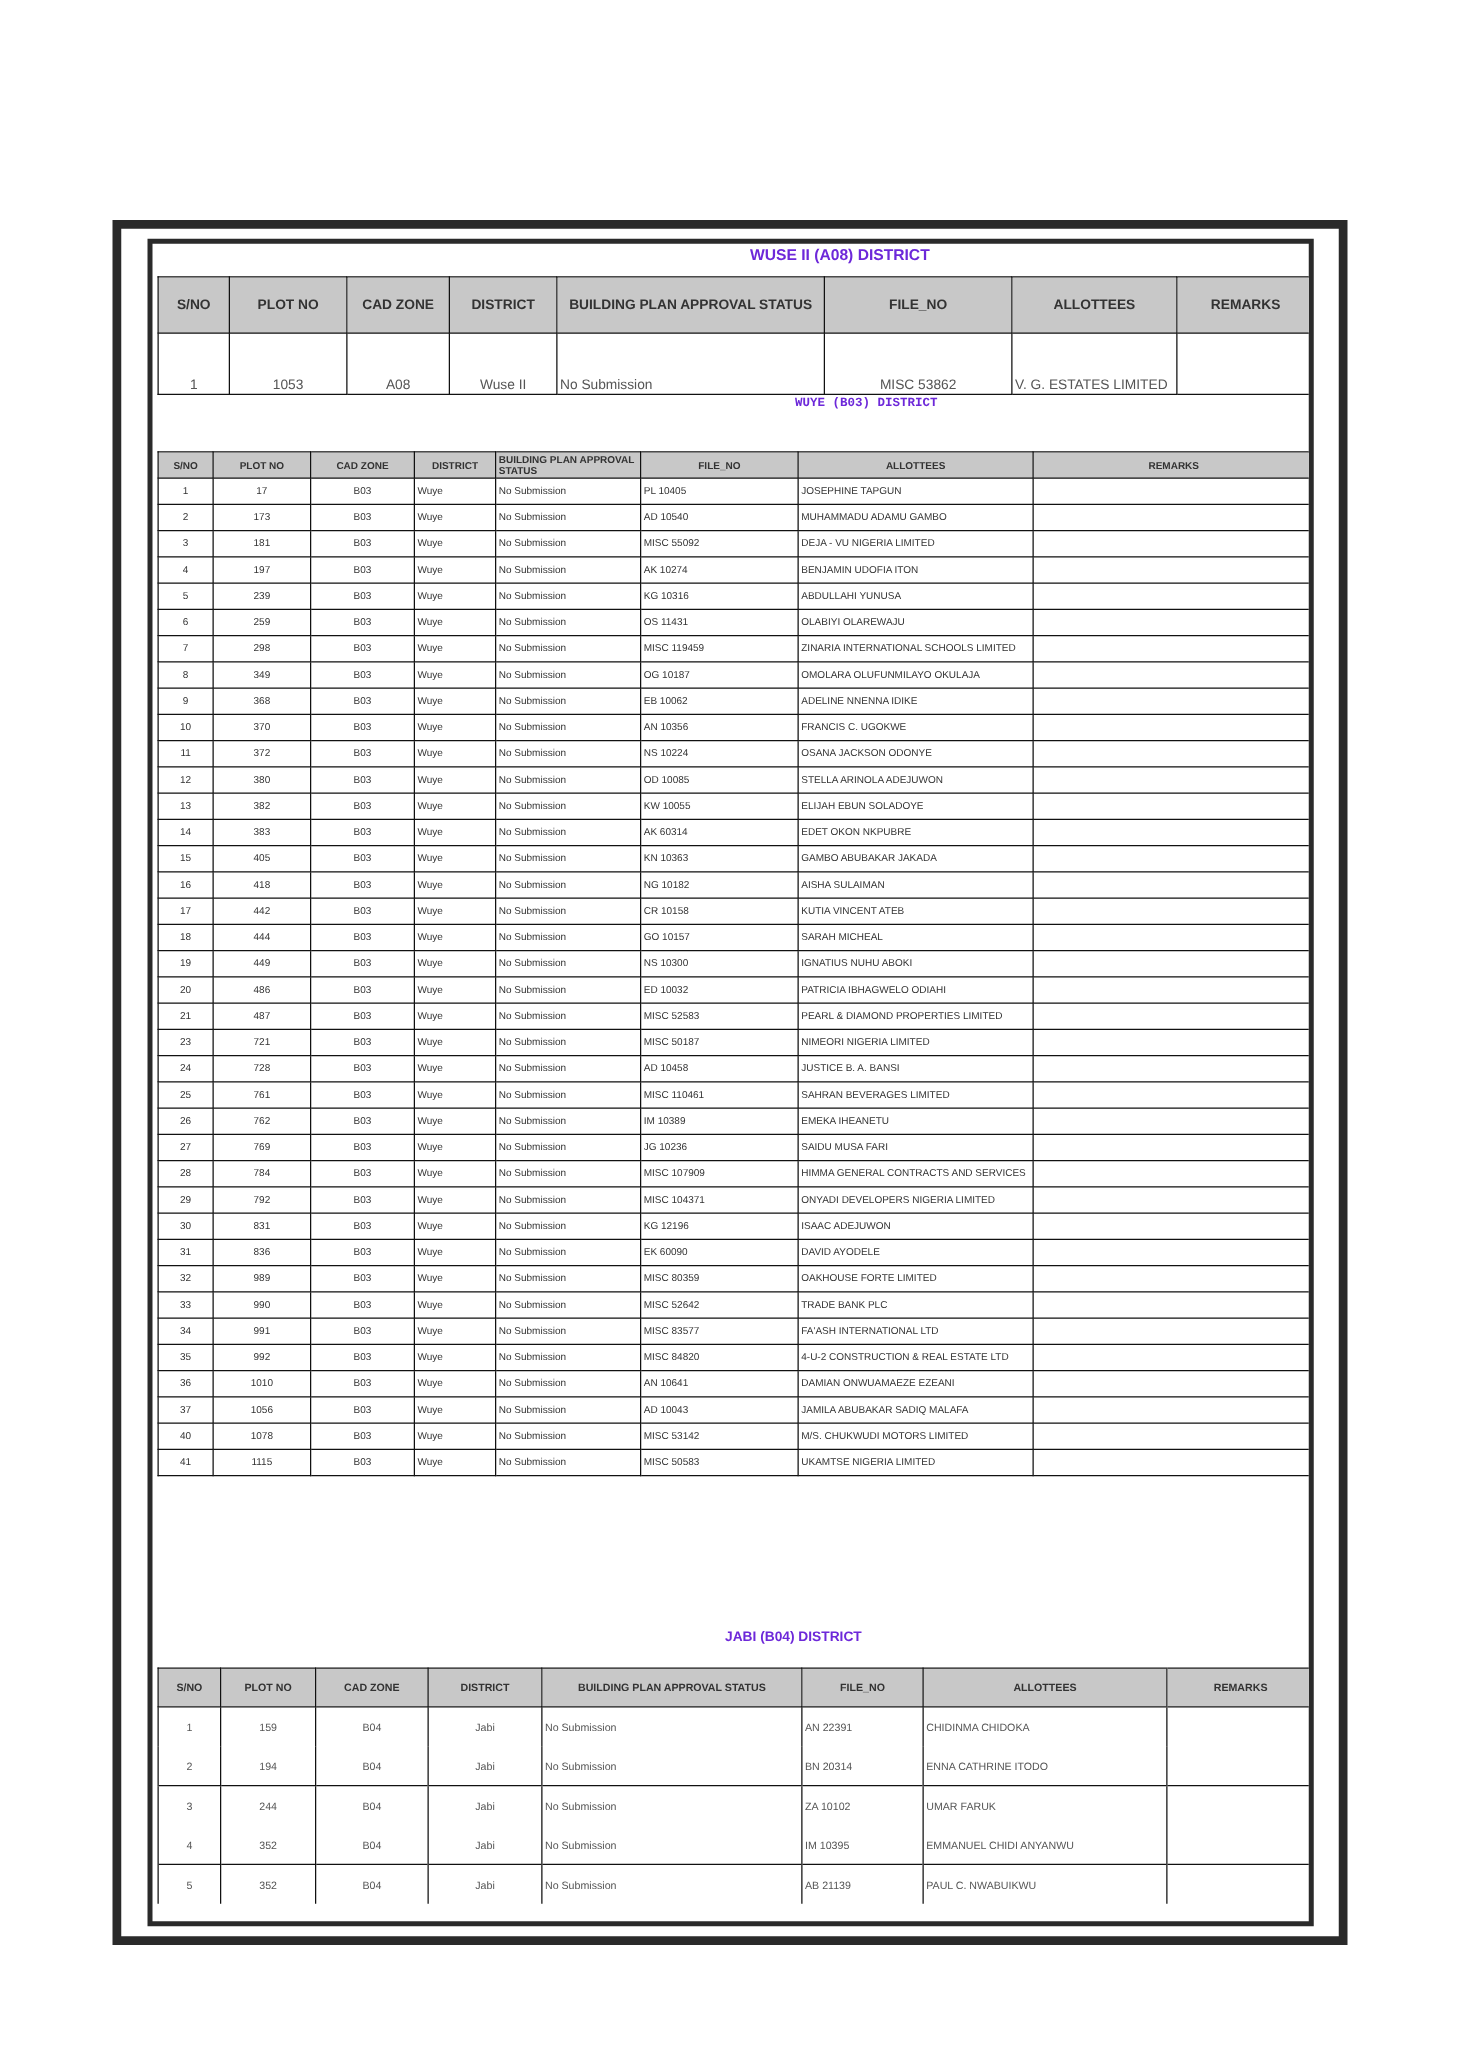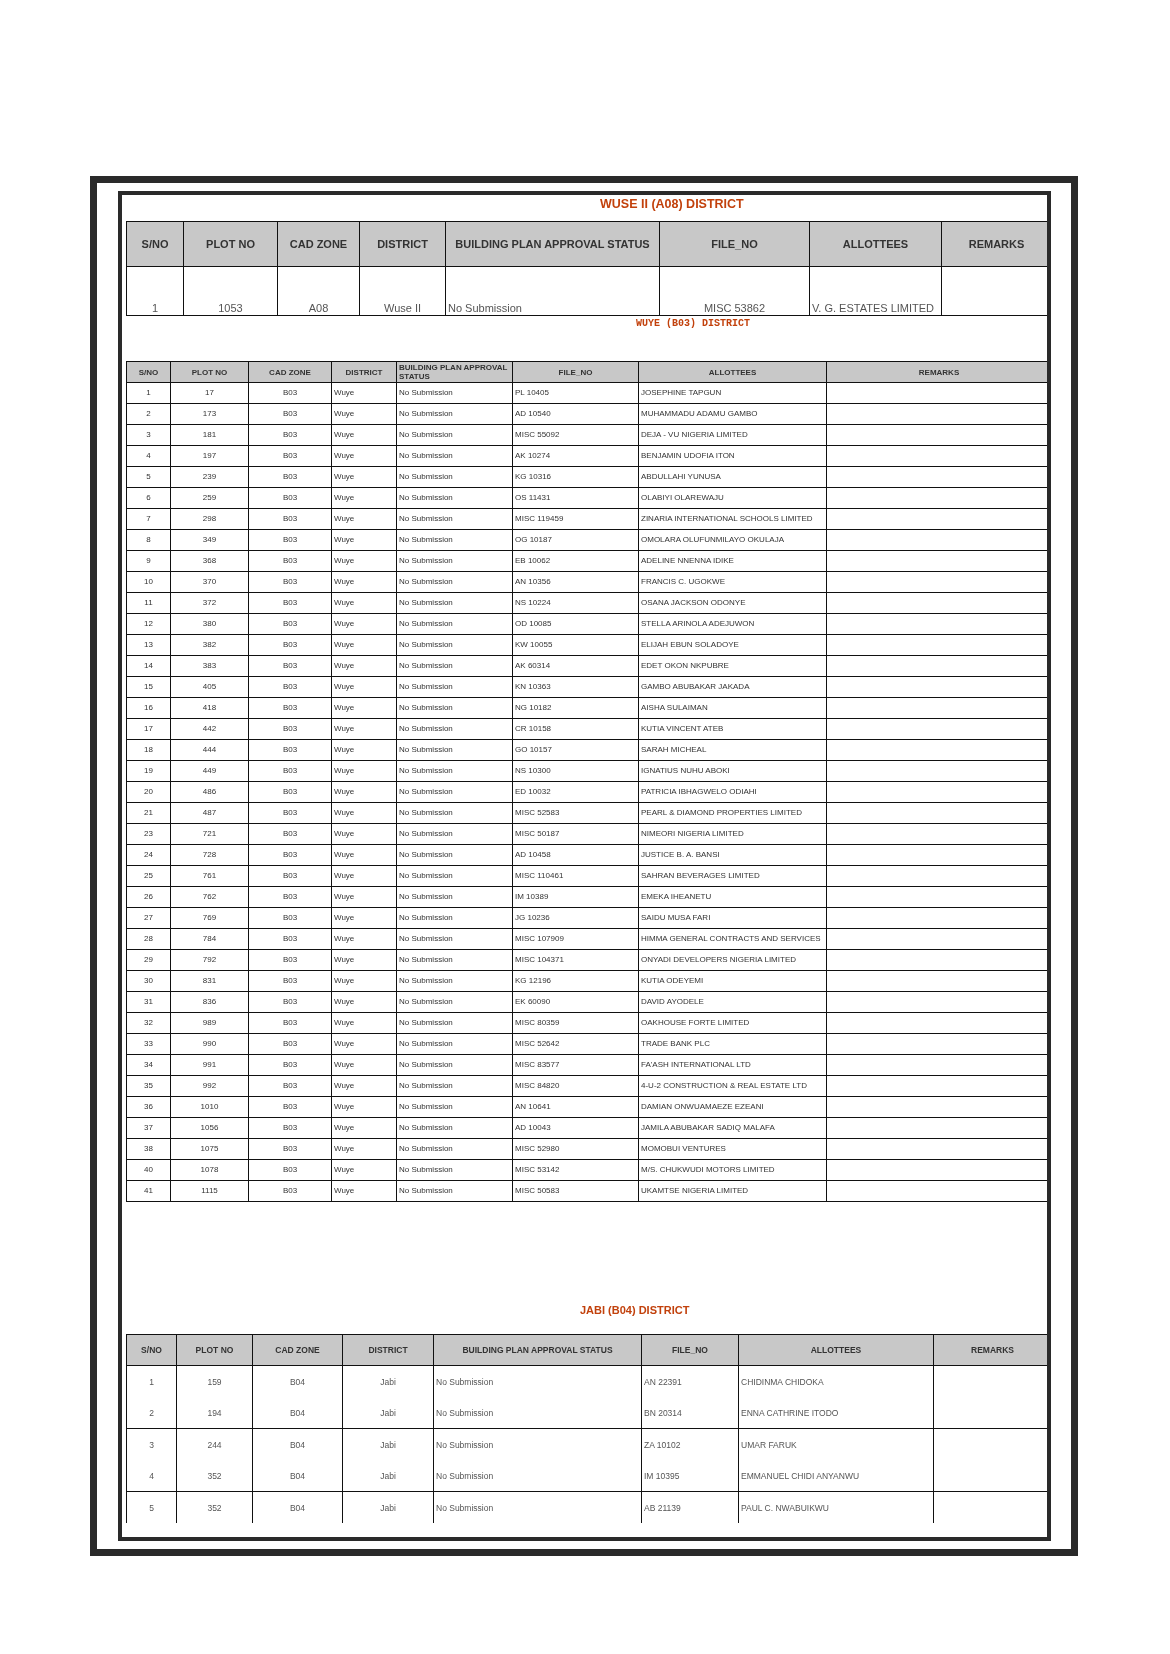--- a/index.html
+++ b/index.html
@@ -2,21 +2,21 @@
 <html><head>
 <meta charset="utf-8">
 <style>
   html, body { margin: 0; padding: 0; background: #ffffff; }
   body { width: 1170px; height: 1654px; position: relative; font-family: "Liberation Sans", sans-serif; color: #222; overflow: hidden; }
   .outer-frame { position: absolute; left: 90px; top: 176px; width: 988px; height: 1380px; border: 7px solid #2a2a2a; box-sizing: border-box; }
   .inner-frame { position: absolute; left: 118px; top: 191px; width: 933px; height: 1350px; border: 4px solid #2a2a2a; border-bottom: 4px solid #2a2a2a; box-sizing: border-box; overflow: hidden; }
   table { border-collapse: collapse; table-layout: fixed; position: absolute; }
   td, th { border: 1.5px solid #111; padding: 0 2px; overflow: hidden; white-space: nowrap; }
   th { background: #c8c8c8; font-weight: bold; color: #333; }
-  .section-title { position: absolute; font-weight: bold; color: #c2410c; white-space: nowrap; }
+  .section-title { position: absolute; font-weight: bold; color: #6d28d9; white-space: nowrap; }
 
   
   #wuse-table { left: 4px; top: 26px; width: 925px; }
   #wuse-table th { height: 44px; font-size: 11px; text-align: center; }
   #wuse-table td { height: 48px; font-size: 11px; color: #555; vertical-align: bottom; padding-bottom: 0; line-height: 14px; }
   #wuse-table td.c { text-align: center; }
 
   
   #wuye-table { left: 4px; top: 166px; width: 925px; }
   #wuye-table th { height: 20px; font-size: 8px; text-align: center; line-height: 9px; }
@@ -380,21 +380,21 @@
           <td>ONYADI DEVELOPERS NIGERIA LIMITED</td>
           <td></td>
         </tr>
         <tr>
           <td class="c">30</td>
           <td class="c">831</td>
           <td class="c">B03</td>
           <td>Wuye</td>
           <td>No Submission</td>
           <td>KG 12196</td>
-          <td>KUTIA  ODEYEMI</td>
+          <td>ISAAC  ADEJUWON</td>
           <td></td>
         </tr>
         <tr>
           <td class="c">31</td>
           <td class="c">836</td>
           <td class="c">B03</td>
           <td>Wuye</td>
           <td>No Submission</td>
           <td>EK 60090</td>
           <td>DAVID  AYODELE</td>
@@ -451,30 +451,20 @@
           <td></td>
         </tr>
         <tr>
           <td class="c">37</td>
           <td class="c">1056</td>
           <td class="c">B03</td>
           <td>Wuye</td>
           <td>No Submission</td>
           <td>AD 10043</td>
           <td>JAMILA ABUBAKAR SADIQ MALAFA</td>
-          <td></td>
-        </tr>
-        <tr>
-          <td class="c">38</td>
-          <td class="c">1075</td>
-          <td class="c">B03</td>
-          <td>Wuye</td>
-          <td>No Submission</td>
-          <td>MISC 52980</td>
-          <td>MOMOBUI VENTURES</td>
           <td></td>
         </tr>
         <tr>
           <td class="c">40</td>
           <td class="c">1078</td>
           <td class="c">B03</td>
           <td>Wuye</td>
           <td>No Submission</td>
           <td>MISC 53142</td>
           <td>M/S. CHUKWUDI MOTORS LIMITED</td>

